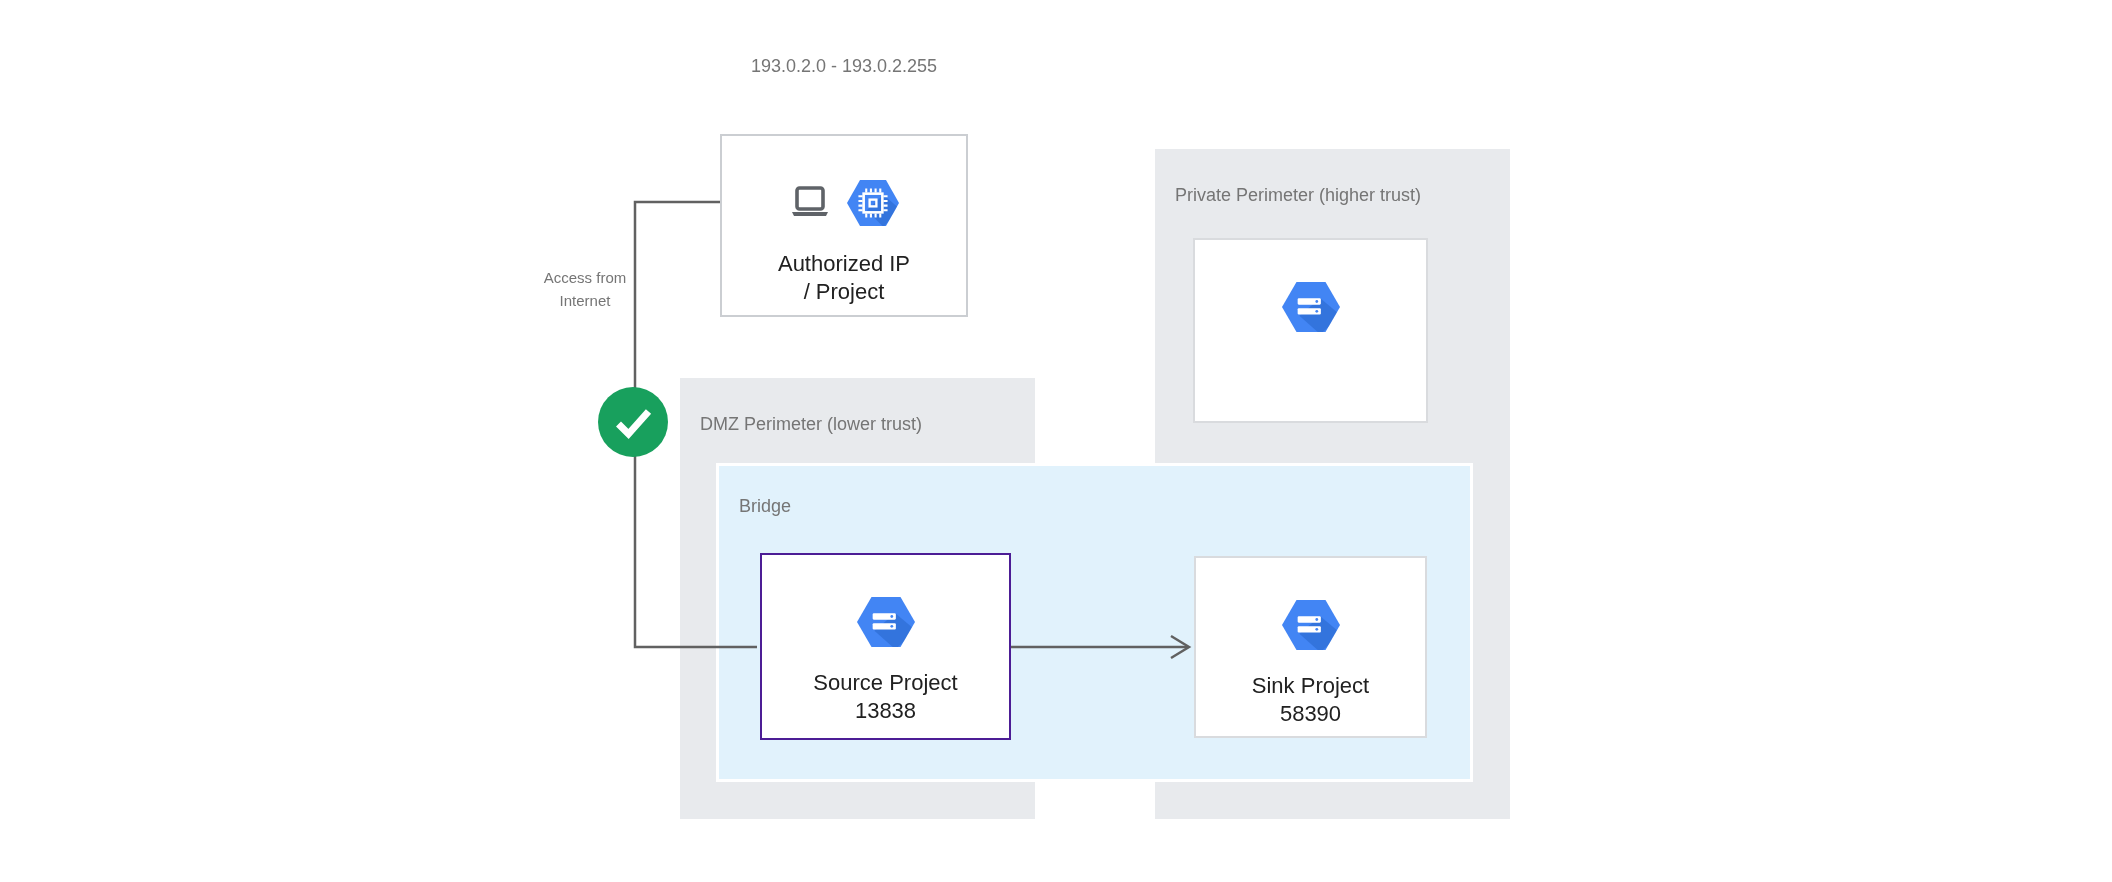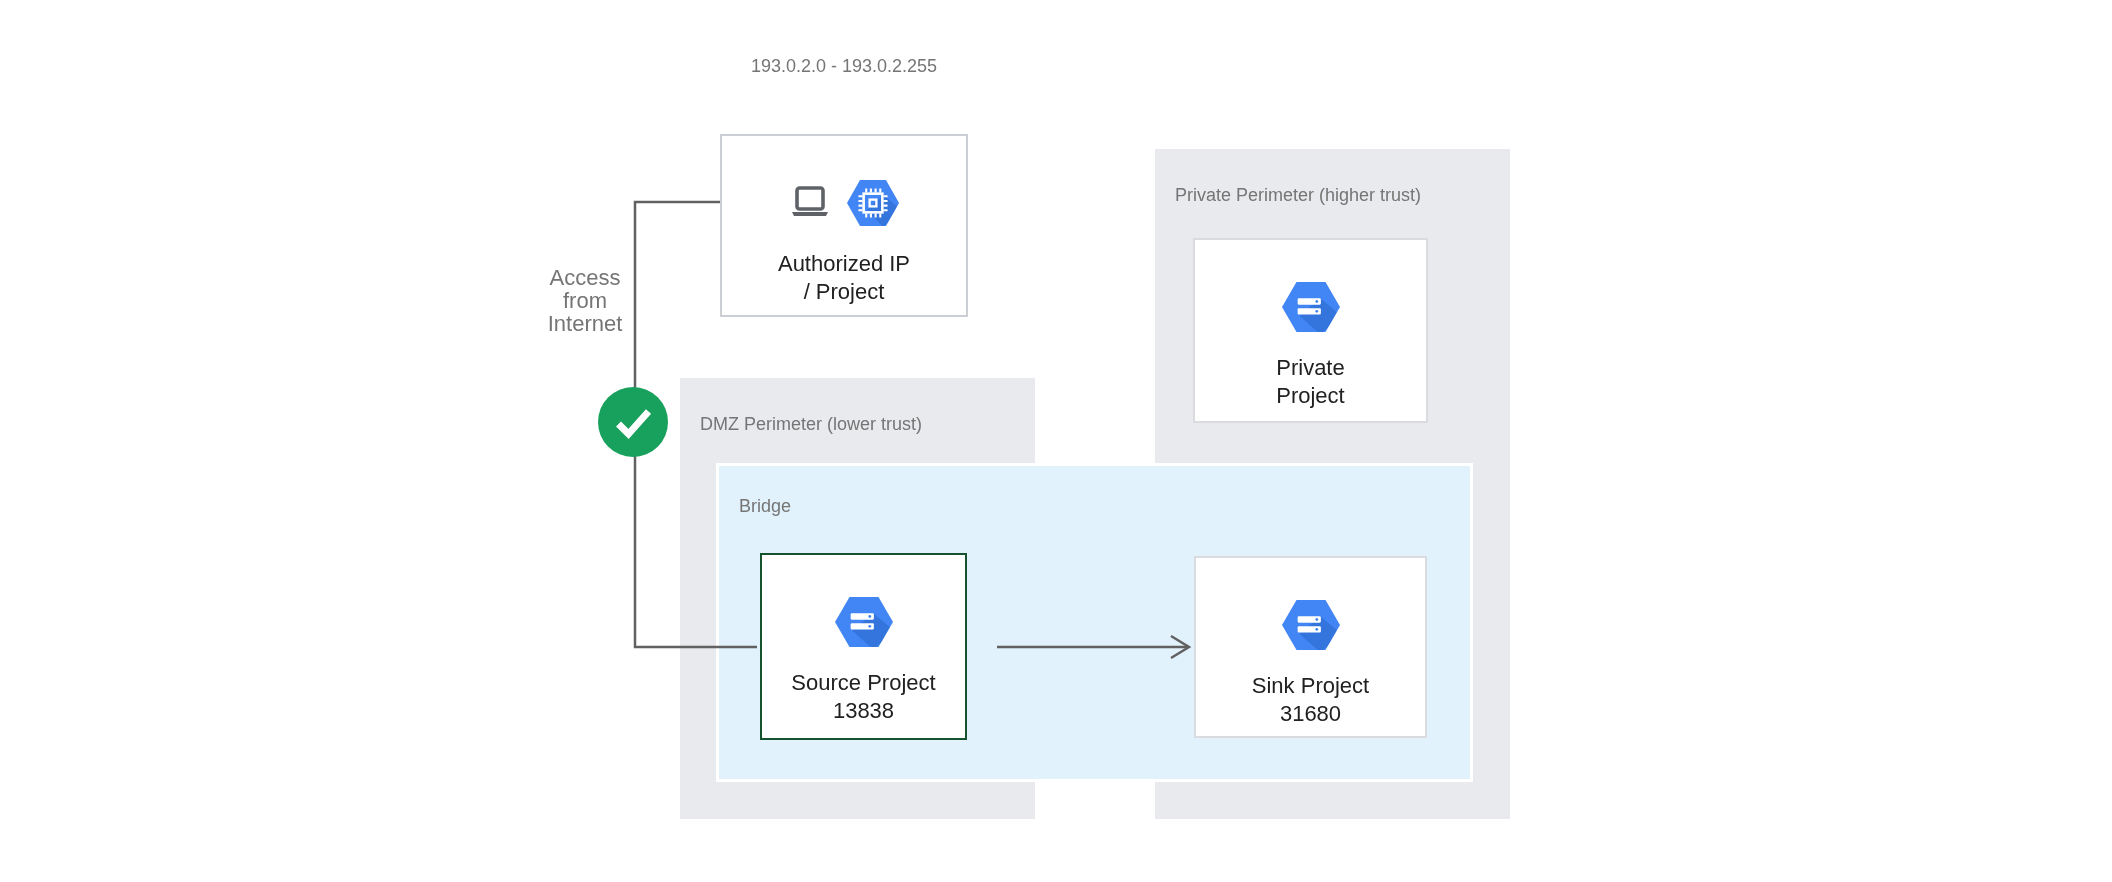--- a/index.html
+++ b/index.html
@@ -53,21 +53,21 @@
 
   
   .node {
     position: absolute;
     background: #ffffff;
     box-sizing: border-box;
     text-align: center;
     z-index: 4;
   }
   .node.authorized { left: 720px;  top: 110px; width: 248px; height: 183px; border: 2px solid #CBCED2; margin-top: 24px; }
-  .node.source     { left: 760px;  top: 553px; width: 207px; height: 187px; border: 2px solid #14532d; }
+  .node.source     { left: 760px;  top: 553px; width: 251px; height: 187px; border: 2px solid #4c1d95; }
   .node.sink       { left: 1194px; top: 556px; width: 233px; height: 182px; border: 2px solid #D9DBDE; }
   .node.privnode   { left: 1193px; top: 238px; width: 235px; height: 185px; border: 2px solid #D9DBDE; }
 
   .icon-row {
     position: absolute;
     left: 0; right: 0; top: 41px;
     height: 52px;
     display: flex;
     align-items: center;
     justify-content: center;
@@ -89,21 +89,21 @@
     text-align: center;
     font-size: 18px;
     color: #757575;
     z-index: 4;
   }
   .access-label {
     position: absolute;
     left: 535px; top: 266px;
     width: 100px;
     text-align: center;
-    font-size: 22px;
+    font-size: 15px;
     line-height: 23px;
     color: #757575;
     z-index: 4;
   }
 
   
   .check-badge {
     position: absolute;
     left: 598px; top: 387px;
     width: 70px; height: 70px;
@@ -207,21 +207,21 @@
           <polygon points="30,58 66,28 102,58 66,90" fill="#0D47A1" opacity="0.28"></polygon>
         </g>
         <rect x="27" y="28" width="40" height="11" rx="2" fill="#ffffff"></rect>
         <circle cx="60" cy="33.5" r="2.4" fill="#4285F4"></circle>
         <rect x="27" y="45" width="40" height="11" rx="2" fill="#ffffff"></rect>
         <circle cx="60" cy="50.5" r="2.4" fill="#4285F4"></circle>
       </svg>
     </div>
     <div class="node-title">
       <div>Sink Project</div>
-      <div>31680</div>
+      <div>58390</div>
     </div>
   </div>
 
   <div class="node privnode">
     <div class="icon-row">
       <svg width="58" height="50" viewBox="0 0 100 86">
         <defs>
           <clipPath id="hexclip4">
               <polygon points="0,43 25,0 75,0 100,43 75,86 25,86"></polygon>
             </clipPath>
@@ -229,24 +229,20 @@
         <polygon points="0,43 25,0 75,0 100,43 75,86 25,86" fill="#4285F4"></polygon>
         <g clip-path="url(#hexclip4)">
           <polygon points="30,58 66,28 102,58 66,90" fill="#0D47A1" opacity="0.28"></polygon>
         </g>
         <rect x="27" y="28" width="40" height="11" rx="2" fill="#ffffff"></rect>
         <circle cx="60" cy="33.5" r="2.4" fill="#4285F4"></circle>
         <rect x="27" y="45" width="40" height="11" rx="2" fill="#ffffff"></rect>
         <circle cx="60" cy="50.5" r="2.4" fill="#4285F4"></circle>
       </svg>
     </div>
-    <div class="node-title">
-      <div>Private</div>
-      <div>Project</div>
-    </div>
   </div>
 
   <div class="check-badge">
     <svg width="70" height="70" viewBox="0 0 70 70">
       <path d="M20.5,37 L30.5,47 L50.5,24.5" fill="none" stroke="#ffffff" stroke-width="7" stroke-linecap="butt" stroke-linejoin="miter"></path>
     </svg>
   </div>
 
 </div>
 

